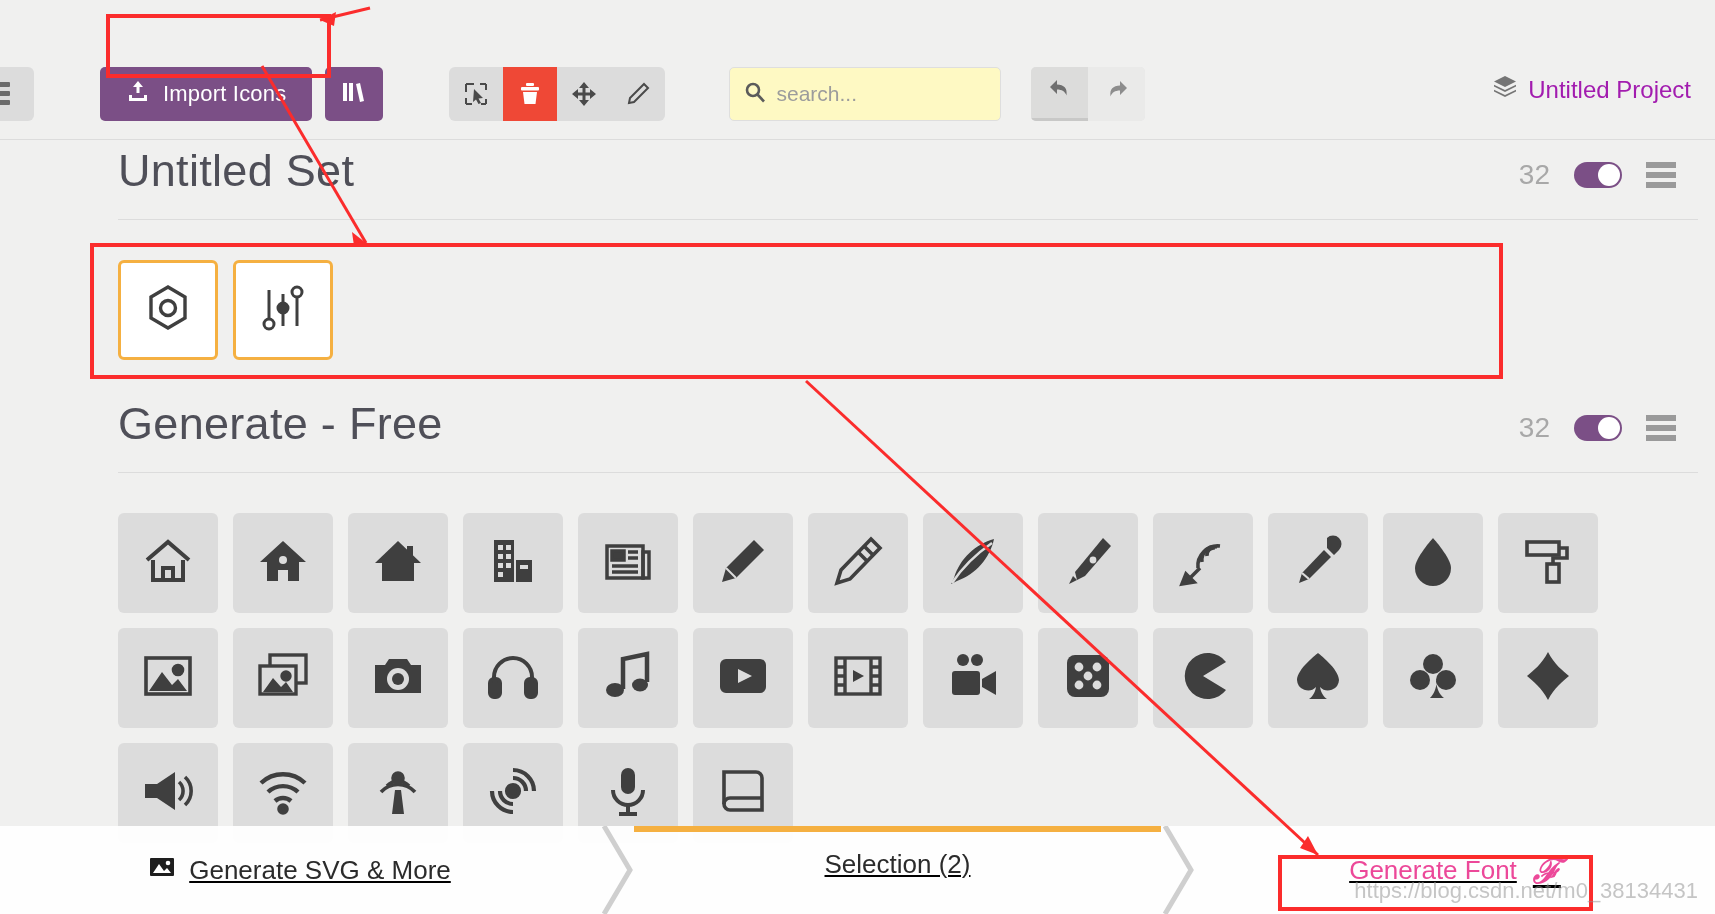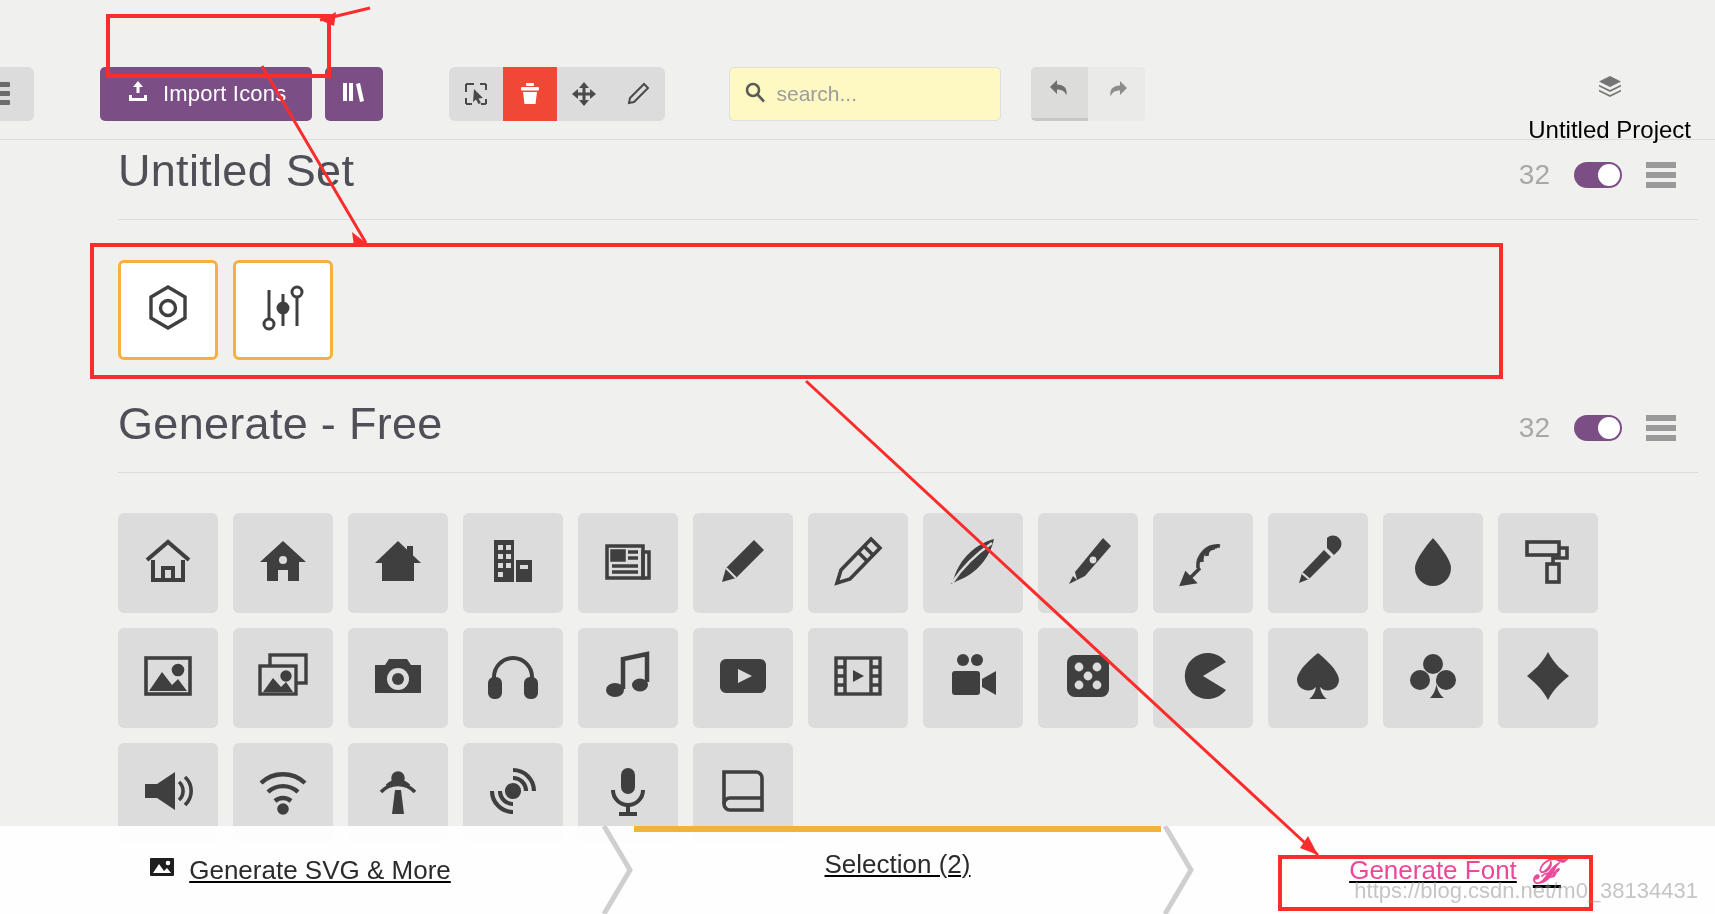--- a/index.html
+++ b/index.html
@@ -67,21 +67,21 @@
   .undo-group .ubtn{
     width:57px; height:54px; display:flex; align-items:center; justify-content:center;
     cursor:pointer; color:#8d8d8d; font-size:26px;
   }
   .undo-group .ubtn.u1{ background:#dcdcdb; color:#6f6f6f; border-bottom:3px solid #c8c8c7;}
   .undo-group .ubtn.u2{ background:#eaeae9; }
 
   .project{
     position:absolute; right:24px; top:26px;
     display:flex; align-items:center; gap:10px;
-    color:#000000; font-size:24px; cursor:pointer;flex-direction:column;
+    color:#a21caf; font-size:24px; cursor:pointer;
   }
 
   
   .section-head{ position:relative; }
   .set-title{
     font-size:45px; color:#4f4f58; font-weight:400; letter-spacing:.3px;
   }
   .set-meta{
     position:absolute; right:22px; bottom:6px;
     display:flex; align-items:center; gap:24px;

